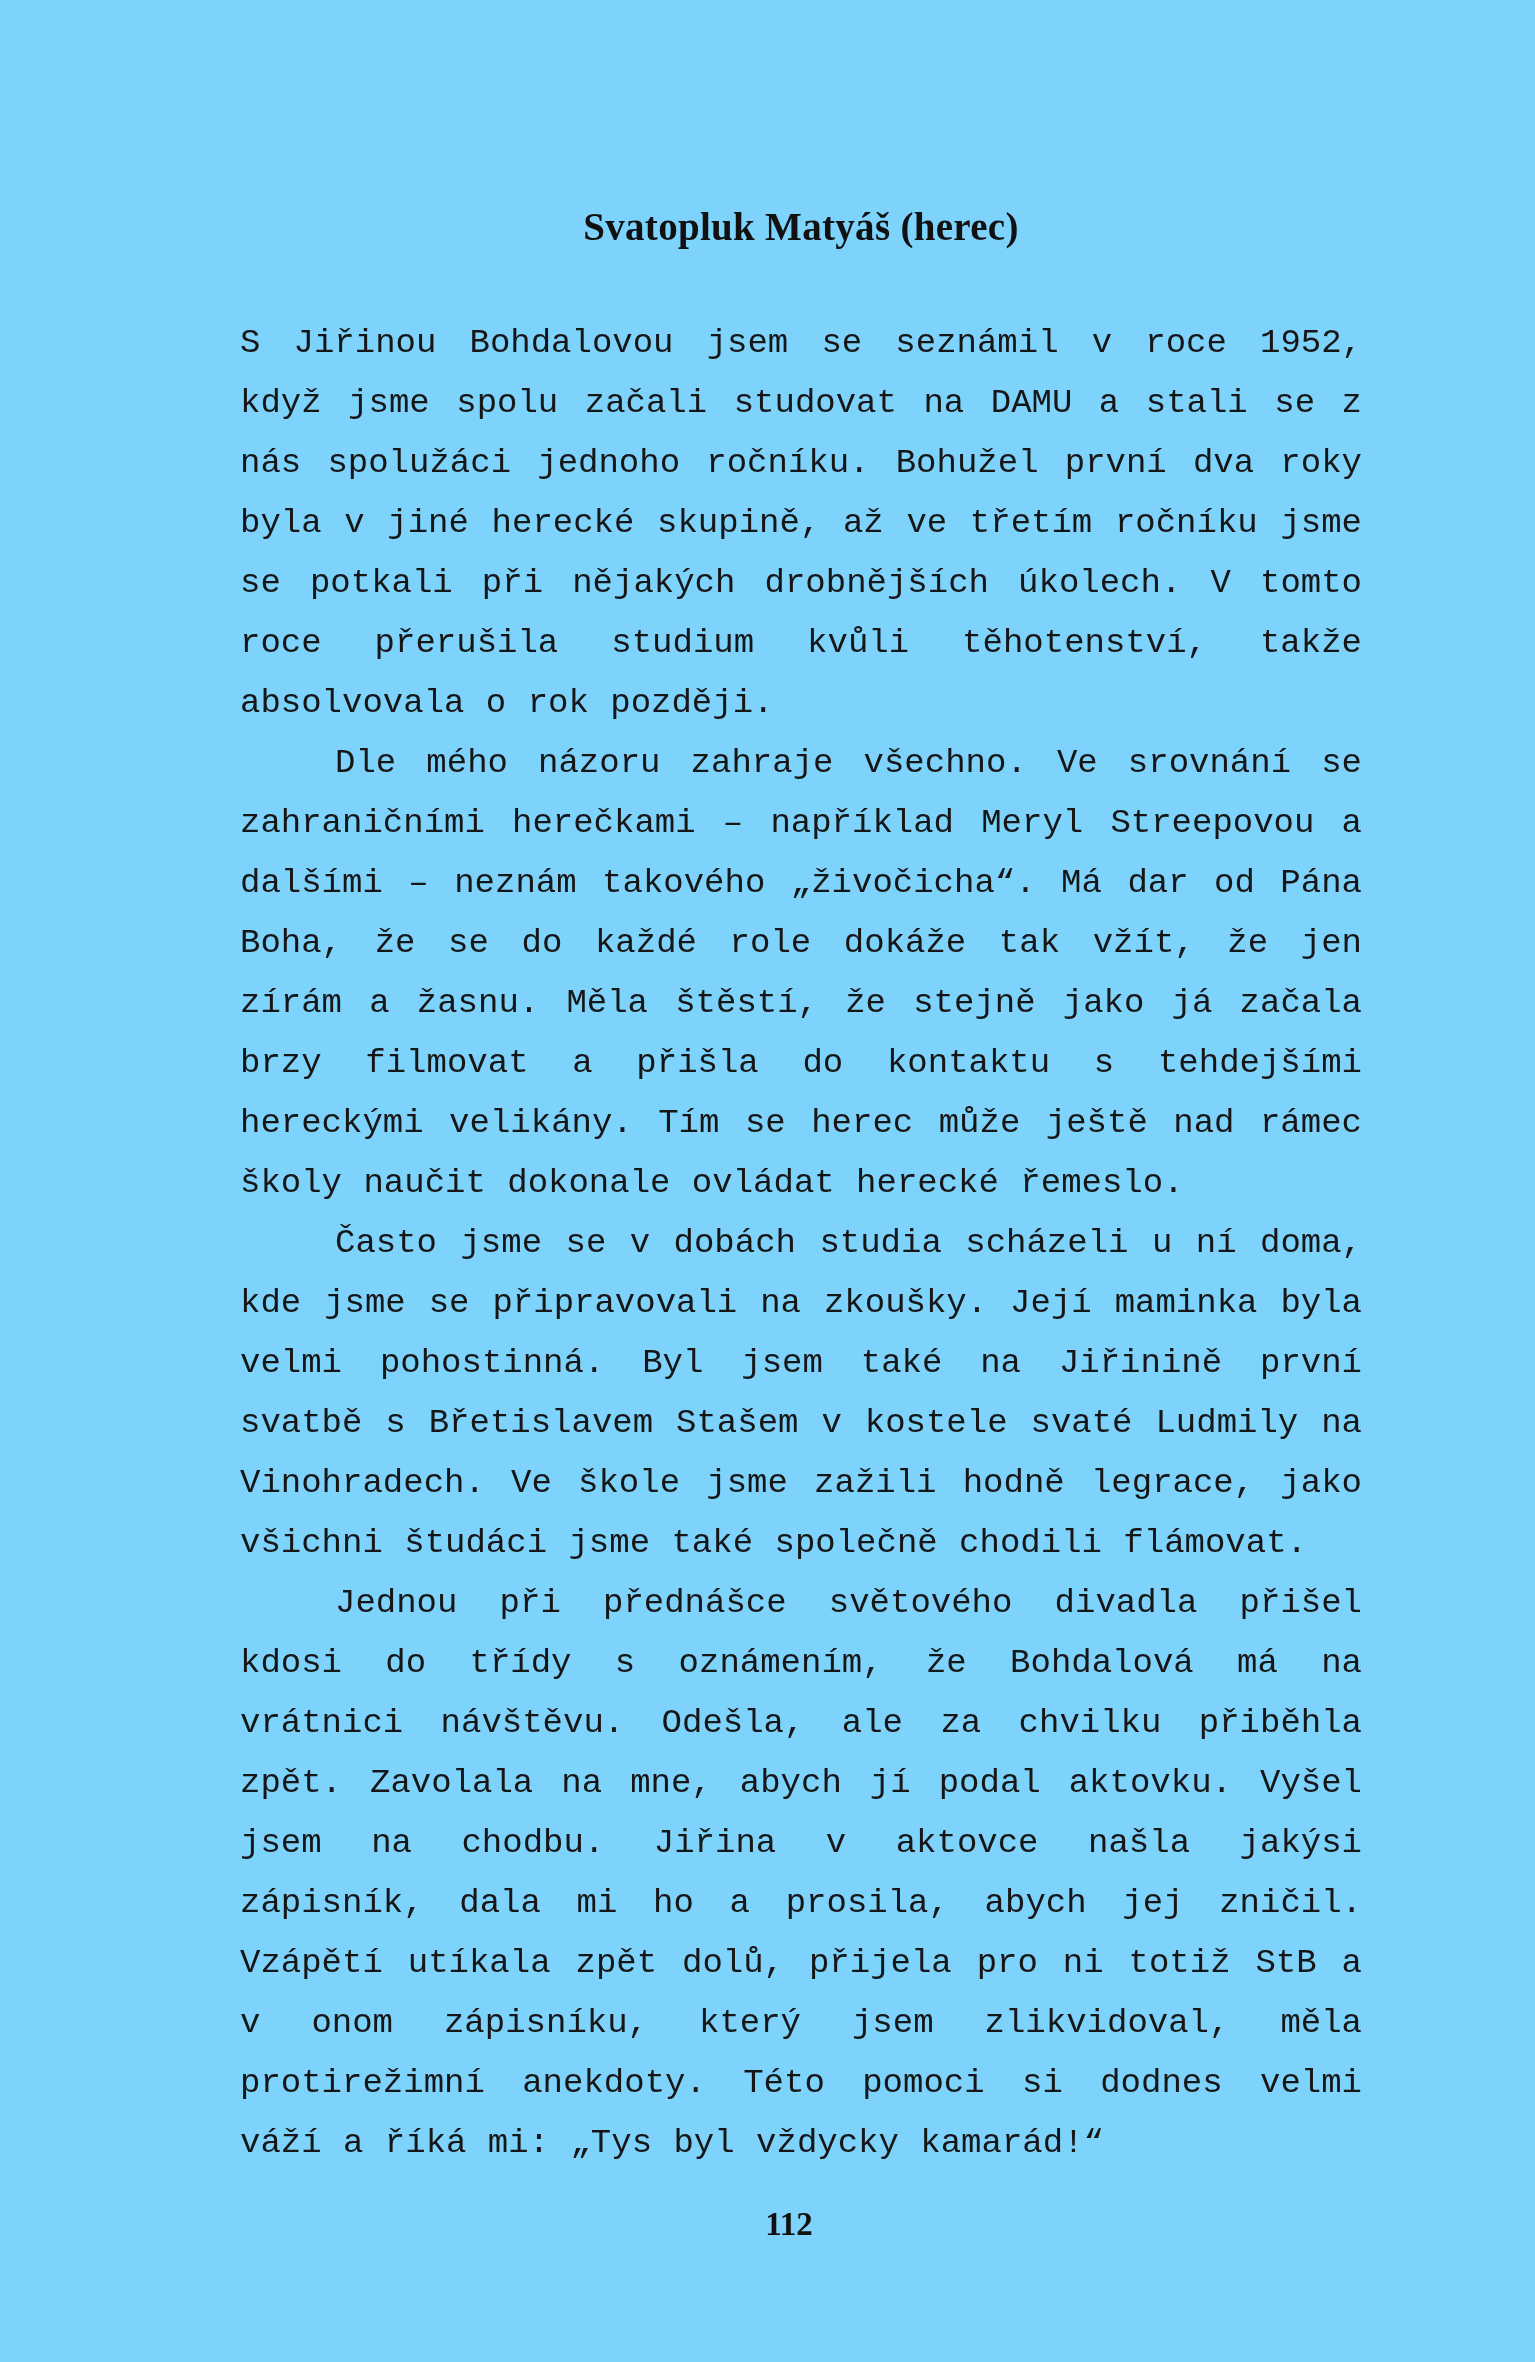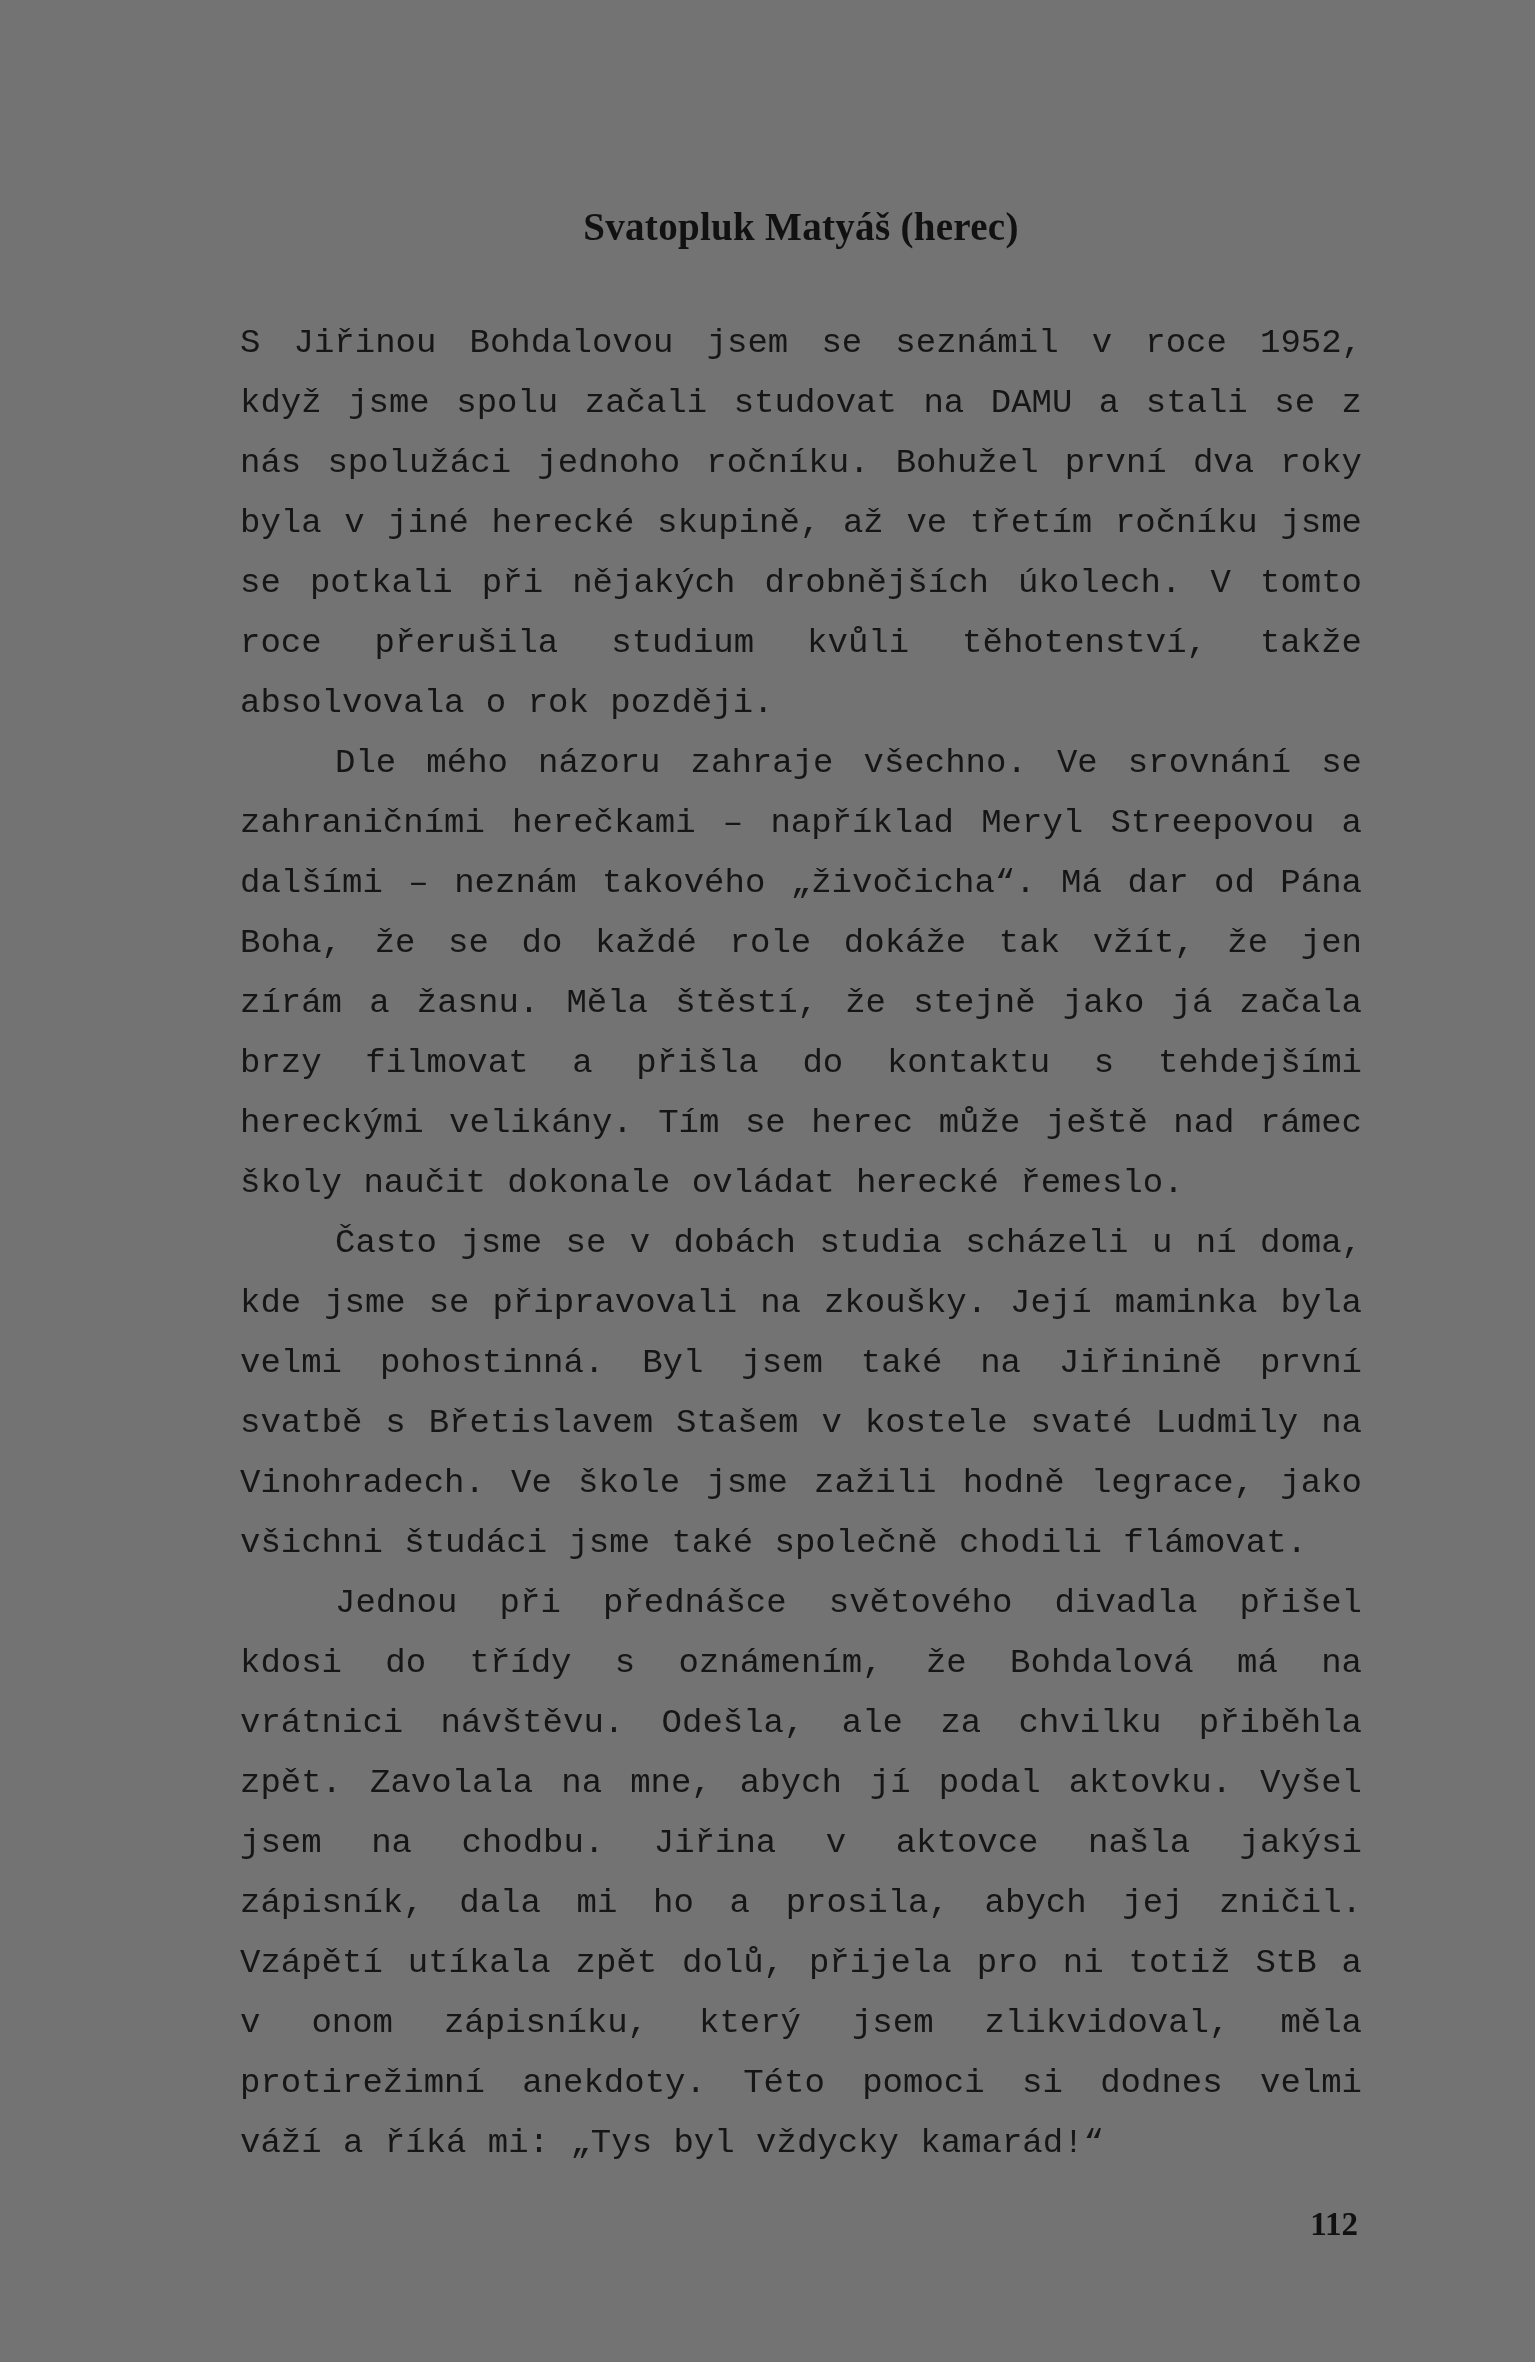--- a/index.html
+++ b/index.html
@@ -6,21 +6,21 @@
   * { margin: 0; padding: 0; box-sizing: border-box; }
 
   html, body {
     background: #ffffff;
   }
 
   .page {
     position: relative;
     width: 1535px;
     height: 2362px;
-    background: #737373;
+    background: #7dd3fc;
     overflow: hidden;
     font-family: "Liberation Serif", "DejaVu Serif", serif;
     color: #161616;
   }
 
   .content {
     position: absolute;
     top: 0;
     left: 240px;
     width: 1122px;
@@ -48,24 +48,24 @@
   .body-text p {
     text-indent: 0;
   }
 
   .body-text p + p {
     text-indent: 95px;
   }
 
   .page-number {
     position: absolute;
-    left: 236px;
+    left: 228px;
     width: 1122px;
     top: 2206px;
-    text-align: right;
+    text-align: center;
     font-size: 33px;
     font-weight: bold;
     color: #111111;
   }
 </style>
 </head>
 <body>
 
 <div class="page">
   <div class="content">

